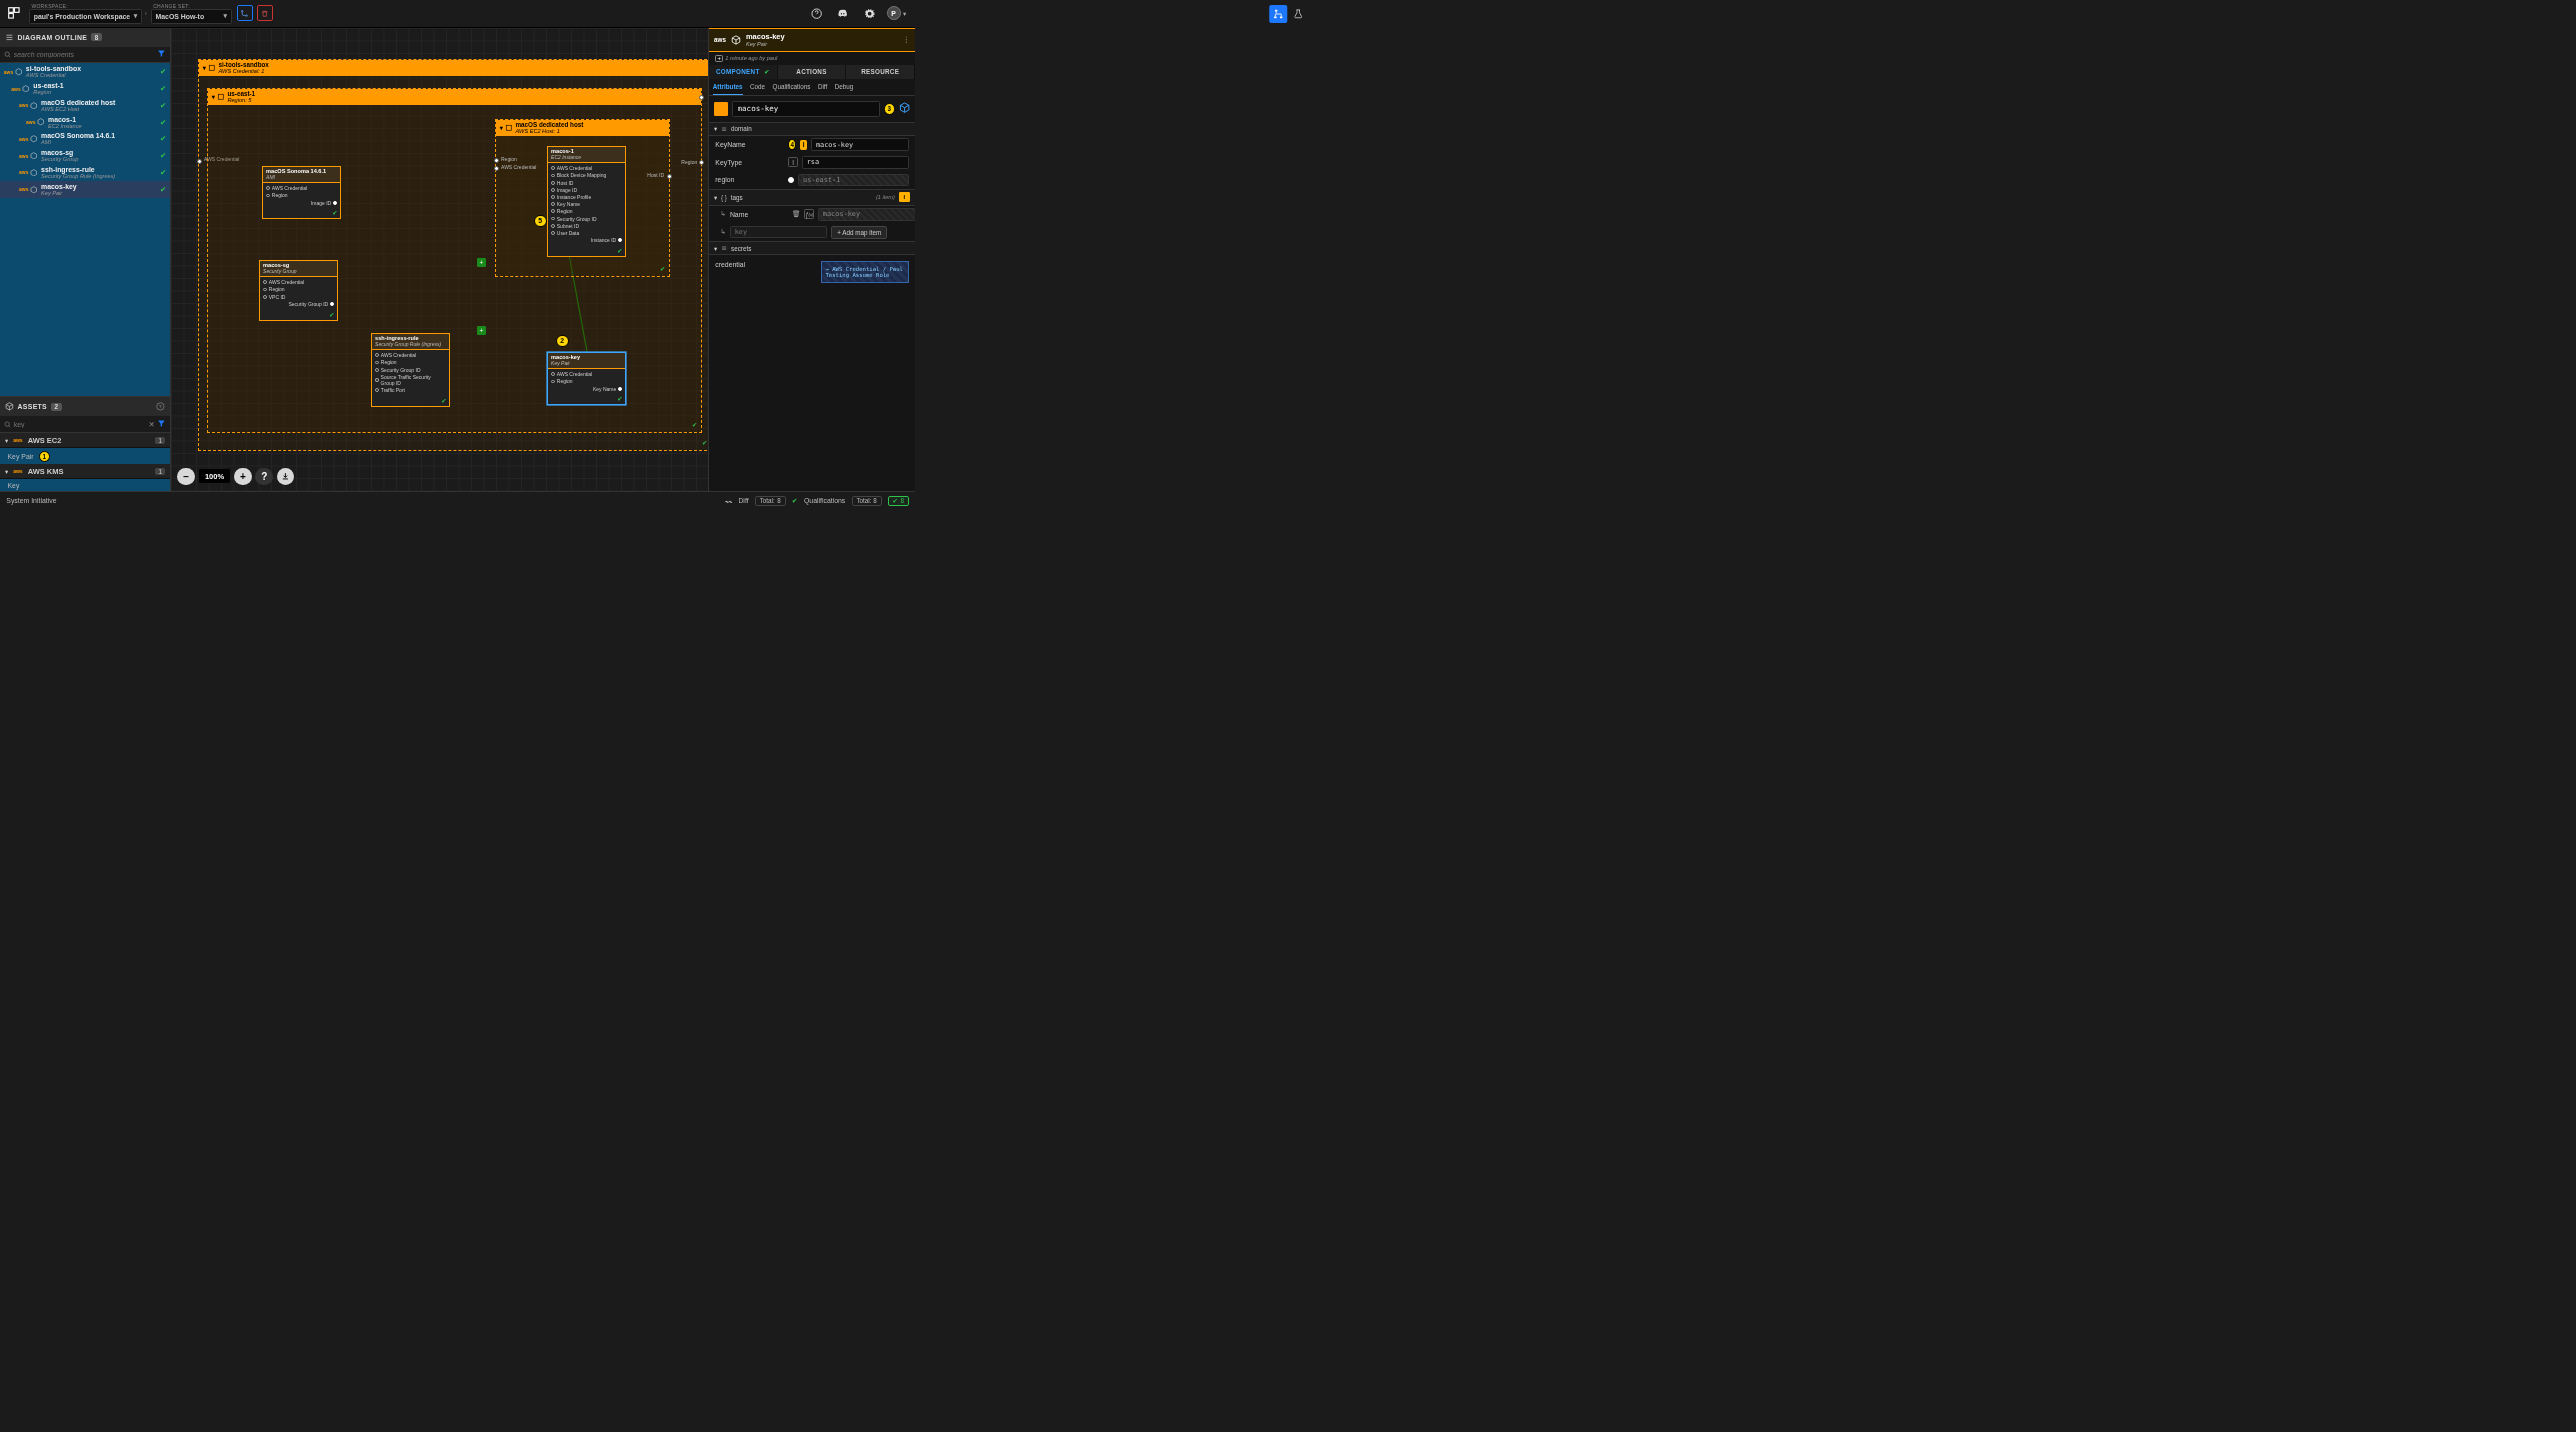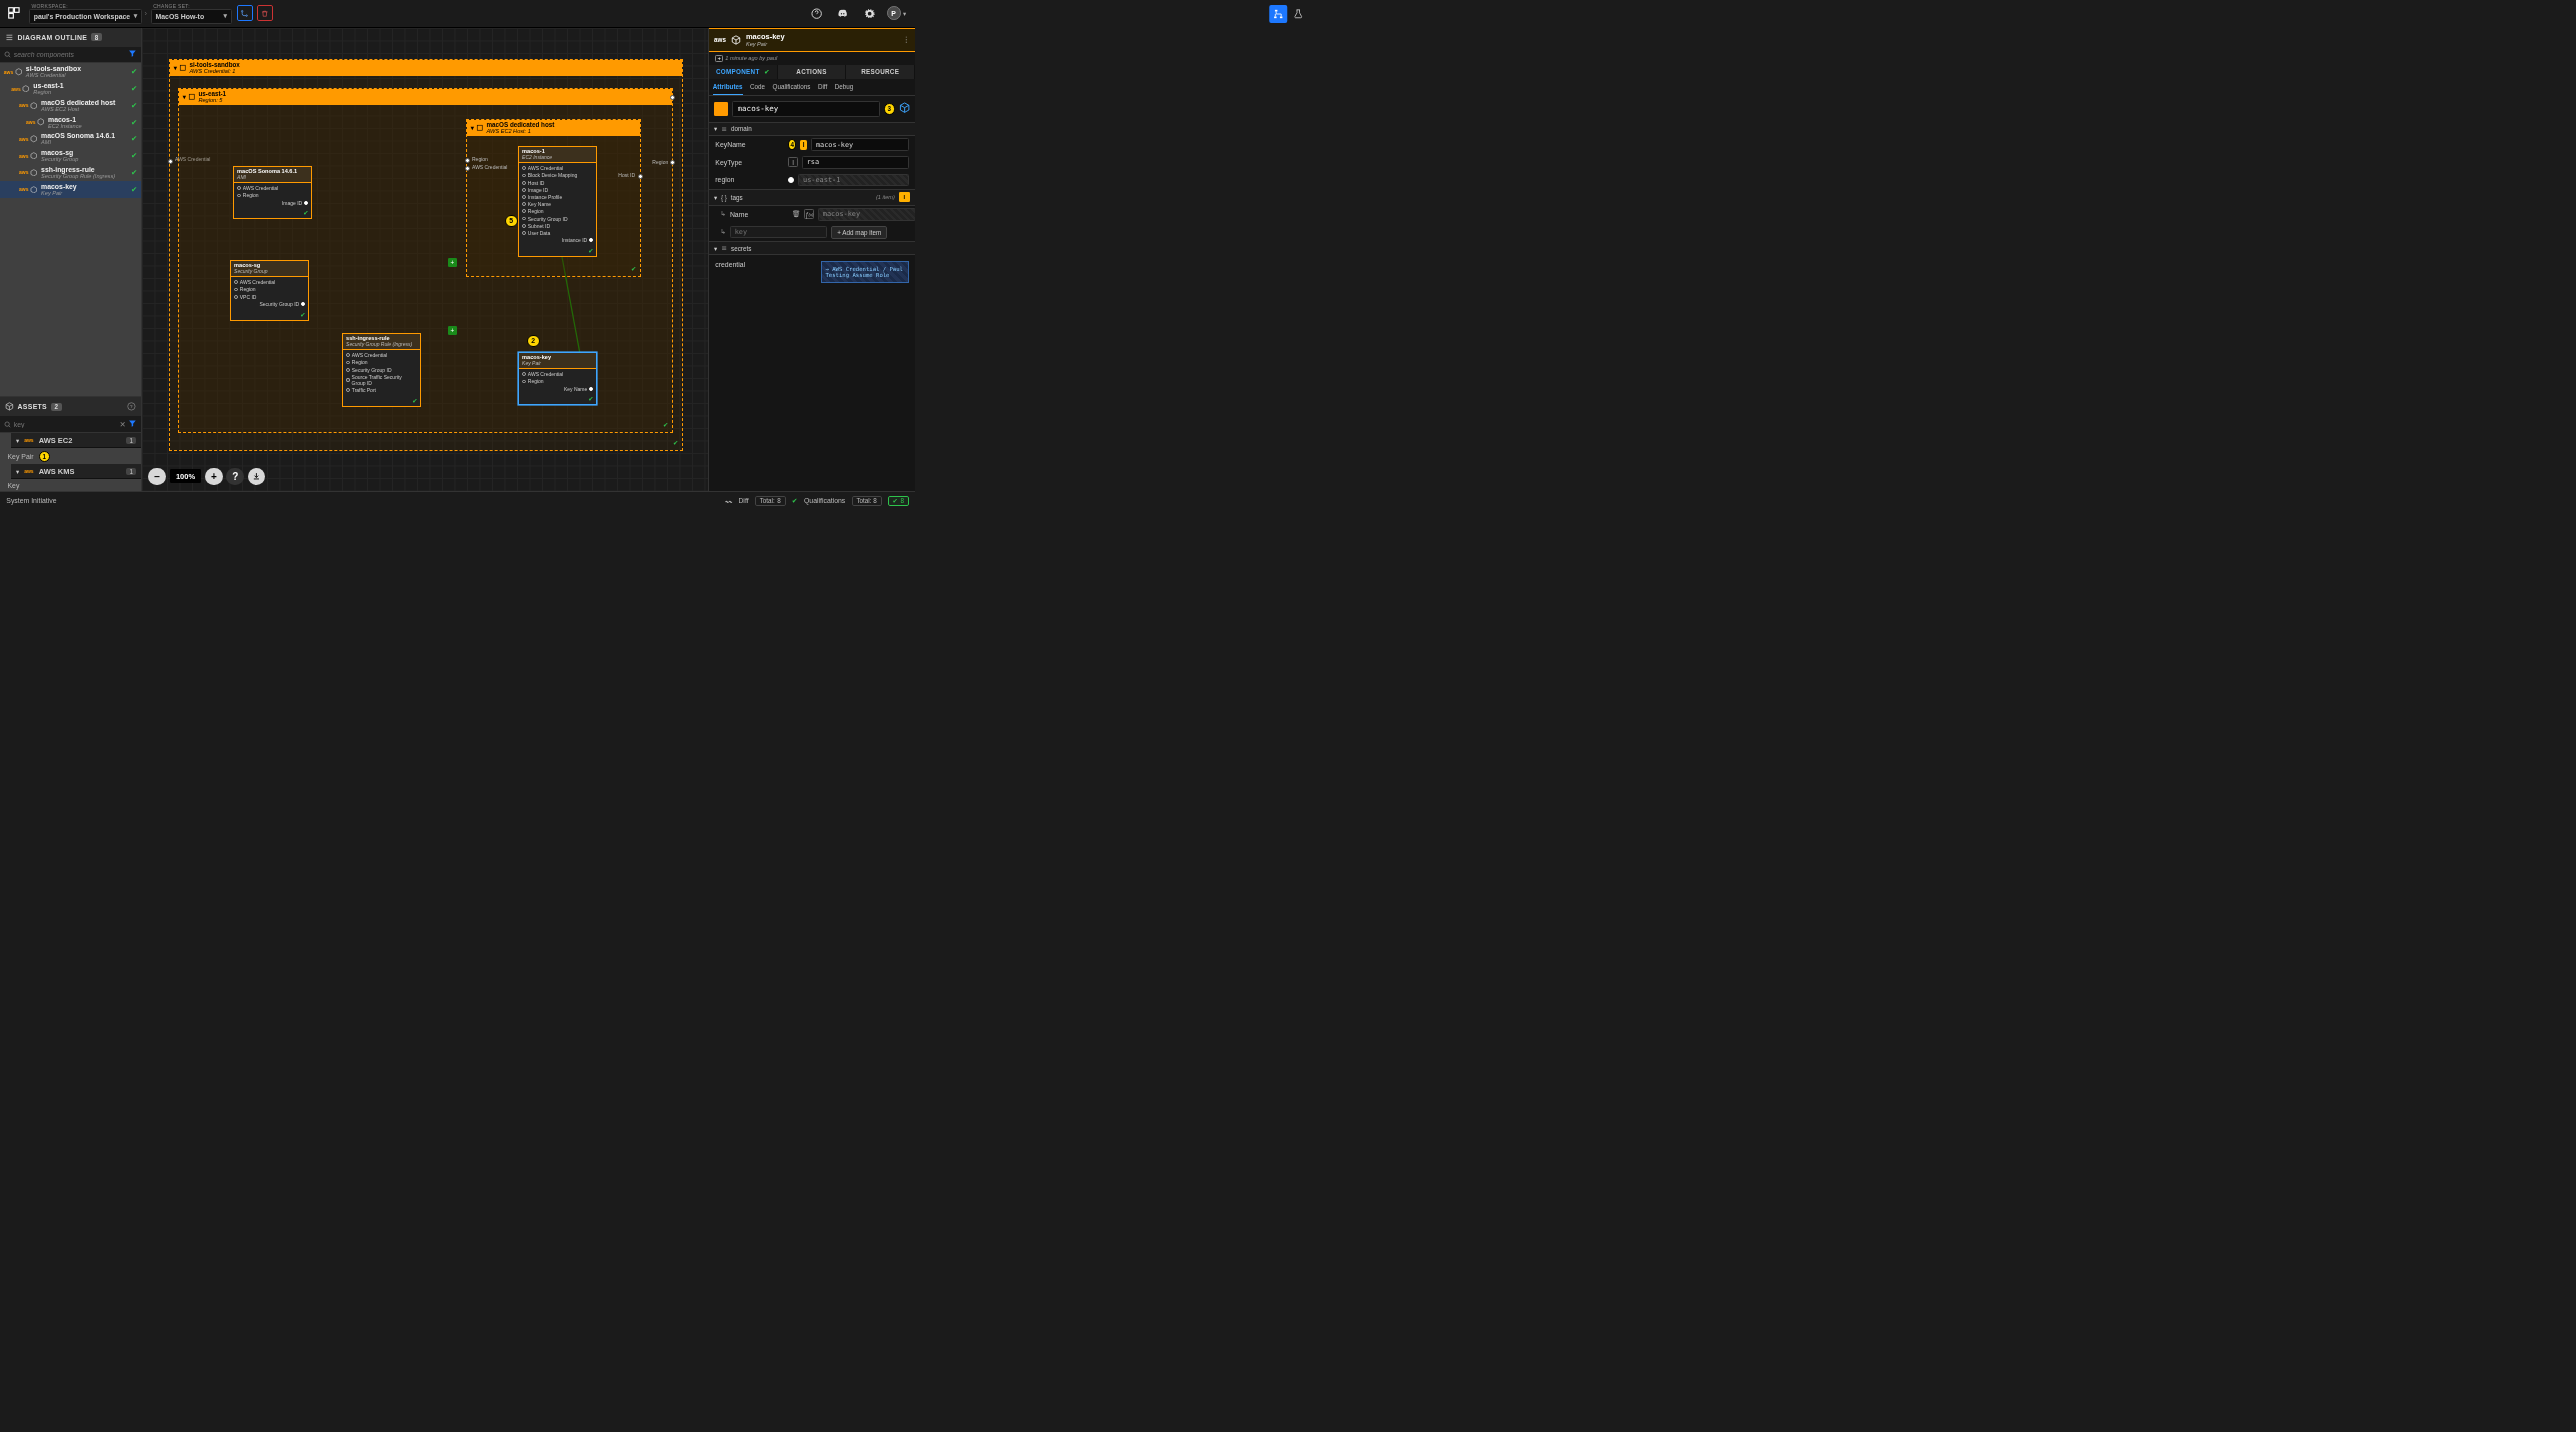--- a/index.html
+++ b/index.html
@@ -37,21 +37,21 @@
 .icon-btn { width:17.5px; height:17.5px; display:flex; align-items:center; justify-content:center; cursor:pointer; color:#ddd; border-radius:2.5px; }
 .avatar { width:13.8px; height:13.8px; border-radius:50%; background:#4a4a4a; display:flex; align-items:center; justify-content:center; font-size:6.9px; color:#fff; font-weight:600; border:0.6px solid #777; }
 .center-toggle { display:flex; align-items:center; position:absolute; left:50%; transform:translateX(-50%); top:5px; gap:2.5px; }
 .toggle-btn { width:17.5px; height:17.5px; border-radius:1.9px; display:flex; align-items:center; justify-content:center; cursor:pointer; }
 .toggle-btn.active { background:#1d78ff; color:#fff; }
 .toggle-btn.inactive { color:#ccc; }
 .sq-btn { width:16.3px; height:16.3px; border:0.6px solid #1d78ff; border-radius:1.9px; display:flex; align-items:center; justify-content:center; cursor:pointer; color:#5fa3ff; }
 .sq-btn.red { border-color:#c33; color:#e55; }
 
 .main { display:flex; height:calc(100% - 27.6px - 17.5px); }
-.left { width:142px; background:#404040; display:flex; flex-direction:column; border-right:0.6px solid #333;justify-content:center; }
+.left { width:171px; background:#0c4a6e; display:flex; flex-direction:column; border-right:0.6px solid #333;justify-content:center; }
 .panel-header {
   height:19px; background:#2a2a2a; display:flex; align-items:center; padding:0 5px; gap:3.8px;
   font-size:6.9px; font-weight:700; letter-spacing:0.3px; color:#ddd;
 }
 .badge { background:#555; border-radius:1.9px; padding:0.6px 3.8px; font-size:6.3px; font-weight:700; }
 .search-row { display:flex; align-items:center; padding:2.5px 3.8px; gap:2.5px; background:#1b1b1b; border-bottom:0.6px solid #333; }
 .search-row input {
   flex:1; background:#1b1b1b; border:none; outline:none; color:#aaa; font-size:6.9px; font-style:italic;
 }
 .filter-icon { color:#1d78ff; cursor:pointer; }
@@ -67,21 +67,21 @@
 .oi-sub { font-size:5.6px; color:#999; font-style:italic; }
 .oi-text { flex:1; }
 .oi-check { color:#2ec34c; font-size:7.5px; }
 .indent-1 { padding-left:11.3px; }
 .indent-2 { padding-left:19px; }
 .indent-3 { padding-left:26px; }
 
 .assets-section { border-top:0.6px solid #333; display:flex; flex-direction:column; }
 .asset-cat {
   display:flex; align-items:center; padding:2.5px 5px; gap:5px; cursor:pointer;
-  background:#222; border-bottom:0.6px solid #111;margin-left:11px;
+  background:#222; border-bottom:0.6px solid #111;
 }
 .asset-cat .chevd { font-size:6.3px; }
 .asset-cat-name { flex:1; font-weight:700; font-size:7.5px; }
 .asset-cat-count { background:#444; border-radius:1.9px; padding:0 3.1px; font-size:6.3px; }
 .asset-item { padding:2.5px 7.5px; font-size:6.9px; color:#bbb; cursor:pointer; display:flex; align-items:center; gap:5px; }
 
 .canvas-area { flex:1; position:relative; background:#1b1b1b; overflow:hidden; }
 .grid-bg {
   position:absolute; inset:0;
   background-image: linear-gradient(#242424 0.6px, transparent 0.6px), linear-gradient(90deg, #242424 0.6px, transparent 0.6px);

